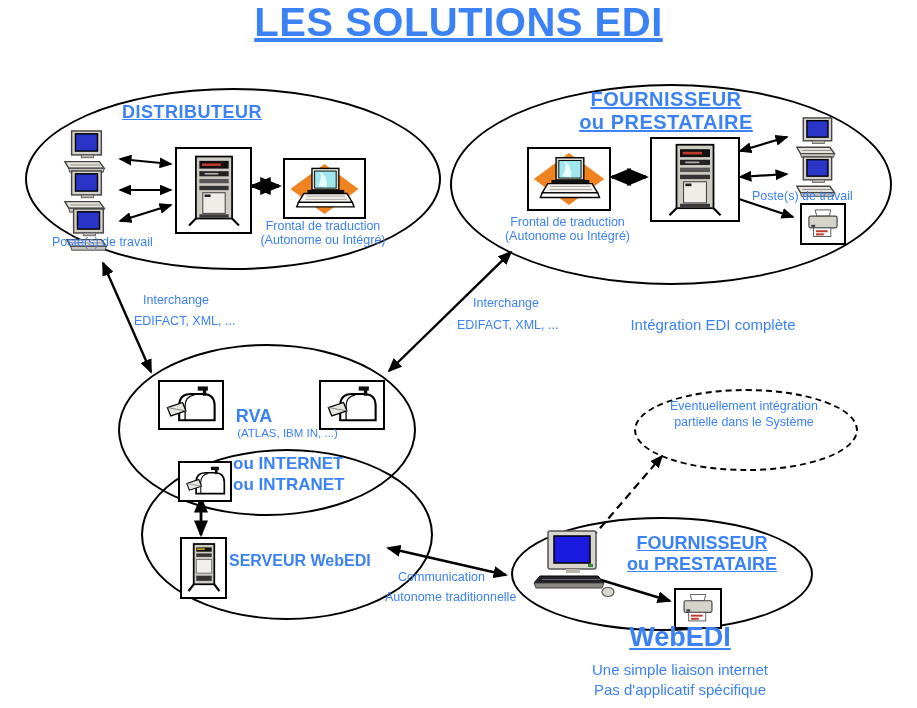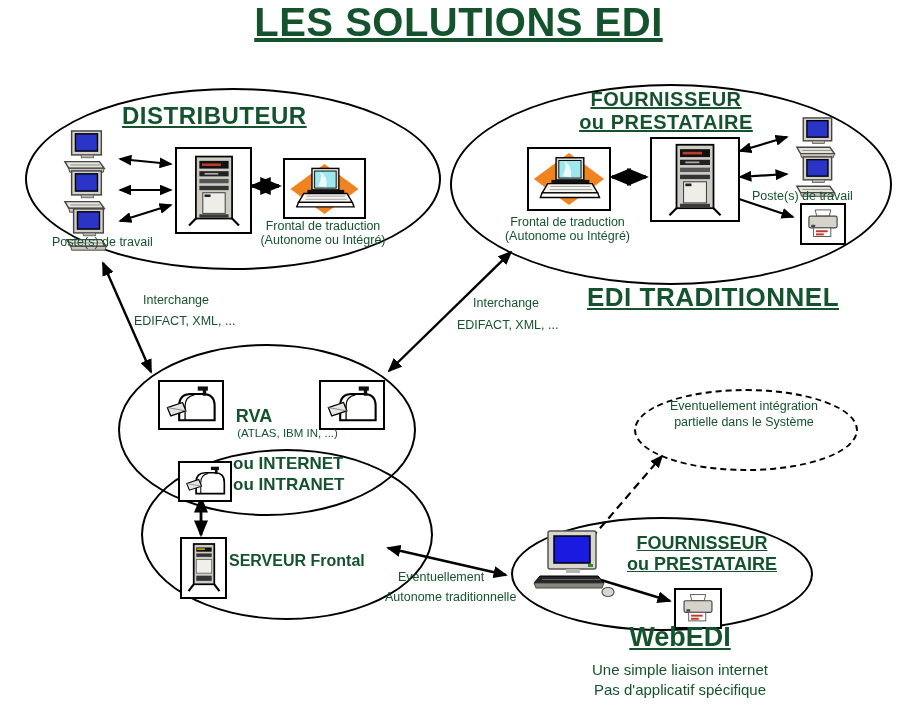--- a/index.html
+++ b/index.html
@@ -1,28 +1,28 @@
 <!DOCTYPE html>
 <html><head>
 <meta charset="utf-8">
 <style>
   html,body{margin:0;padding:0;background:#fff}
   .canvas{position:relative;width:917px;height:708px;background:#fff;overflow:hidden;
-          font-family:"Liberation Sans",sans-serif;color:#14532d}
+          font-family:"Liberation Sans",sans-serif;color:#3b82f6}
   .abs{position:absolute}
   .ell{position:absolute;border:2.5px solid #000;border-radius:50%;background:transparent}
   .ell.dashed{border:2px dashed #000}
   .box{position:absolute;border:2px solid #000;background:#fff;display:flex;align-items:center;justify-content:center}
   .ctr{text-align:center}
   .b{font-weight:bold}
   .u{text-decoration:underline}
   .t40{font-size:40px;letter-spacing:.5px}
   .t27{font-size:27px}
   .t26{font-size:26px;letter-spacing:.5px}
-  .t21{font-size:24px;letter-spacing:.5px}
+  .t21{font-size:18px;letter-spacing:.5px}
   .t20{font-size:20px;line-height:23px;letter-spacing:.5px}
   .t18{font-size:18px;line-height:21px}
   .t17{font-size:17px;line-height:21px}
   .t16{font-size:16px}
   .t15{font-size:15px;line-height:20px}
   .t12{font-size:12.5px}
   .t11{font-size:11.5px}
   .lh16{line-height:16px}
   .lh14{line-height:14px}
   .arrows{position:absolute;left:0;top:0;pointer-events:none}
@@ -190,21 +190,21 @@
   <svg class="abs" style="left:790px;top:156px" width="54" height="44">
       <use href="#sym-pc"></use>
     </svg>
   <div class="abs t12" style="left:752px;top:189px">Poste(s) de travail</div>
   <div class="box" style="left:800px;top:203px;width:42px;height:38px">
     <svg width="36" height="32">
         <use href="#sym-printer"></use>
       </svg>
   </div>
 
-  <div class="abs ctr b u t26" style="left:558px;top:282px;width:310px">EDI TRADITIONNEL</div>
+  <div class="abs ctr t15" style="left:558px;top:315px;width:310px">Intégration EDI complète</div>
 
   <div class="abs t12" style="left:143px;top:293px">Interchange</div>
   <div class="abs t12" style="left:134px;top:314px">EDIFACT, XML, ...</div>
   <div class="abs t12" style="left:473px;top:296px">Interchange</div>
   <div class="abs t12" style="left:457px;top:318px">EDIFACT, XML, ...</div>
 
   <div class="box" style="left:158px;top:380px;width:62px;height:46px">
     <svg width="54" height="40">
         <use href="#sym-mailbox"></use>
       </svg>
@@ -225,23 +225,23 @@
   <div class="abs b t17" style="left:233px;top:453px">
     <div>ou INTERNET</div>
     <div>ou INTRANET</div>
   </div>
 
   <div class="box" style="left:180px;top:537px;width:43px;height:58px">
     <svg width="36" height="52">
         <use href="#sym-tower"></use>
       </svg>
   </div>
-  <div class="abs b t16" style="left:229px;top:552px">SERVEUR Frontal</div>
-
-  <div class="abs t12" style="left:398px;top:570px">Eventuellement</div>
+  <div class="abs b t16" style="left:229px;top:552px">SERVEUR WebEDI</div>
+
+  <div class="abs t12" style="left:398px;top:570px">Communication</div>
   <div class="abs t12" style="left:385px;top:590px">Autonome traditionnelle</div>
 
   <div class="abs ctr t12 lh16" style="left:644px;top:398px;width:200px">
     <div>Eventuellement intégration</div>
     <div>partielle dans le Système</div>
   </div>
 
   <div class="abs ctr t12 lh16" style="left:588px;top:473px;width:265px">
   </div>
 

